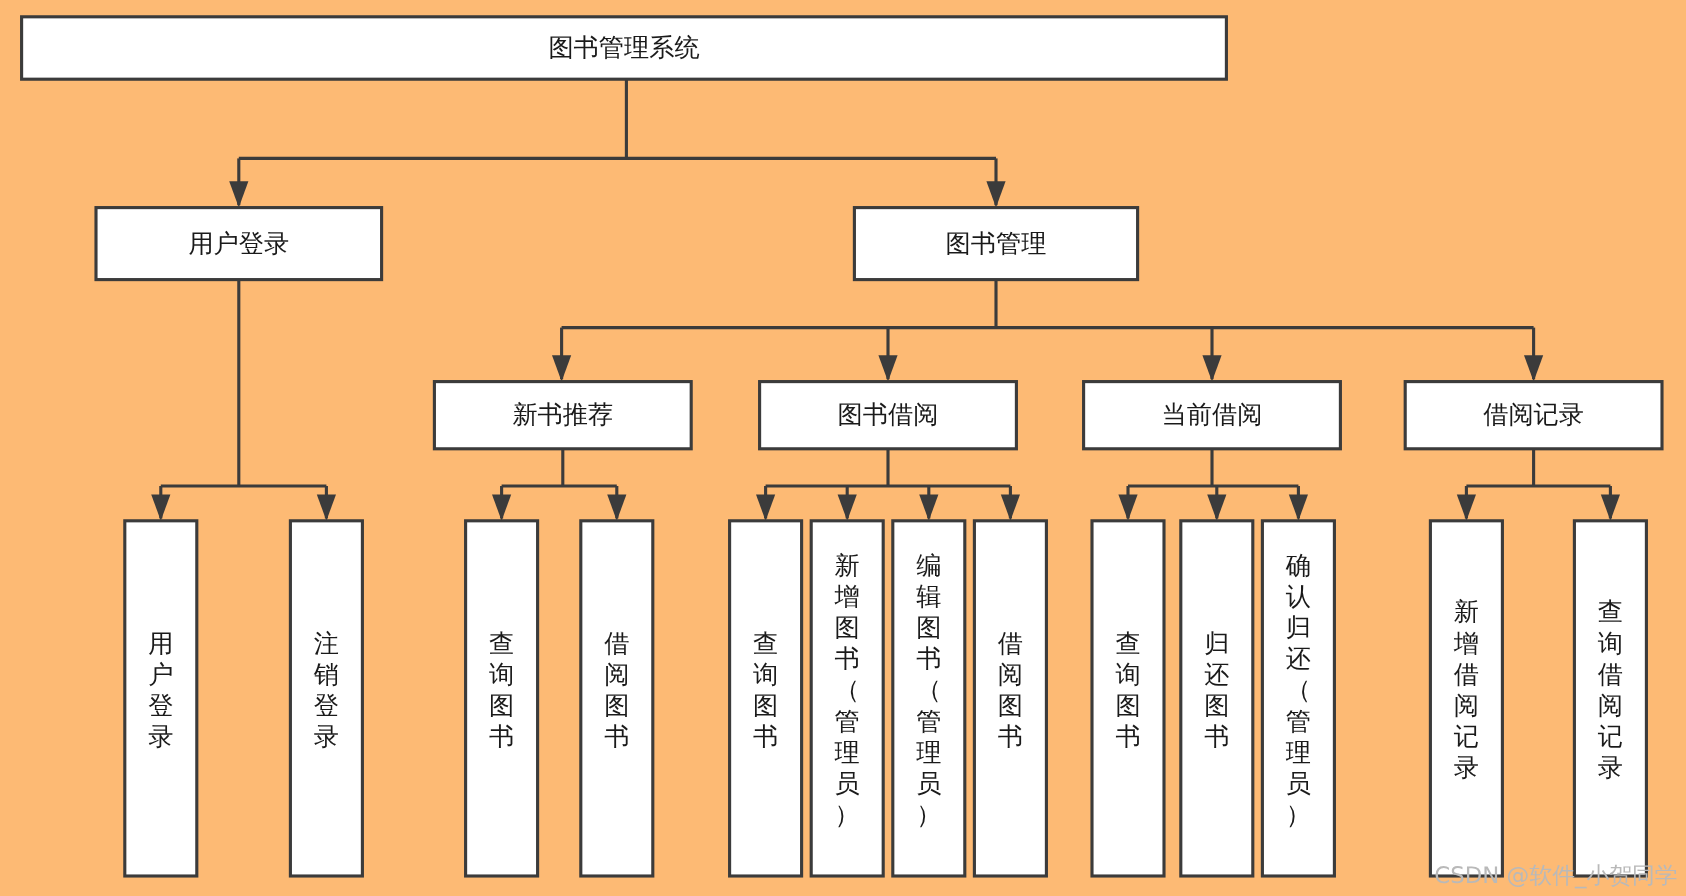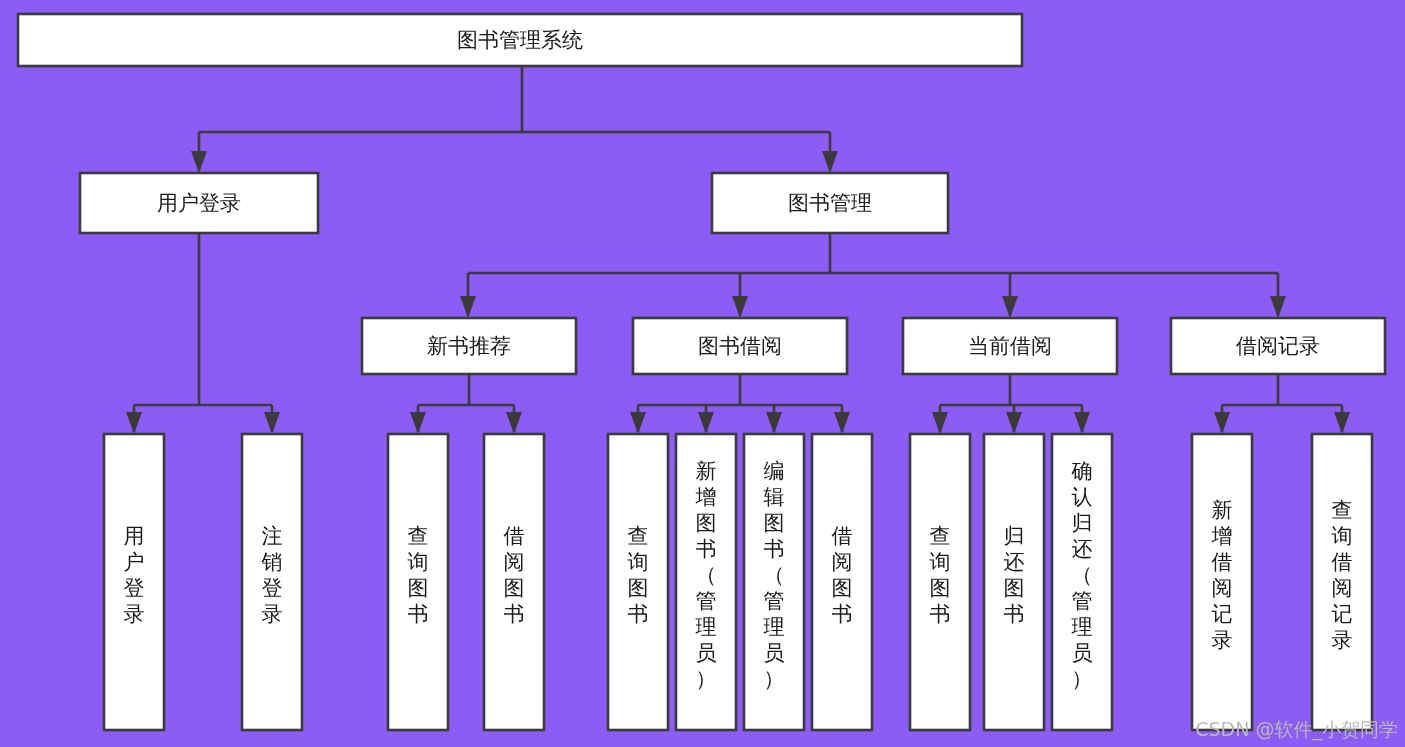--- a/index.html
+++ b/index.html
@@ -11,21 +11,21 @@
   body {
     font-family: "DejaVu Sans", "Liberation Sans", sans-serif;
     width: 1405px;
     height: 747px;
     overflow: hidden;
   }
   #diagram-root {
     position: relative;
     width: 1405px;
     height: 747px;
-    background: #8b5cf6;
+    background: #fdba74;
   }
   svg.diagram-canvas {
     position: absolute;
     left: 0;
     top: 0;
     width: 1405px;
     height: 747px;
     display: block;
   }
   .node-box {

